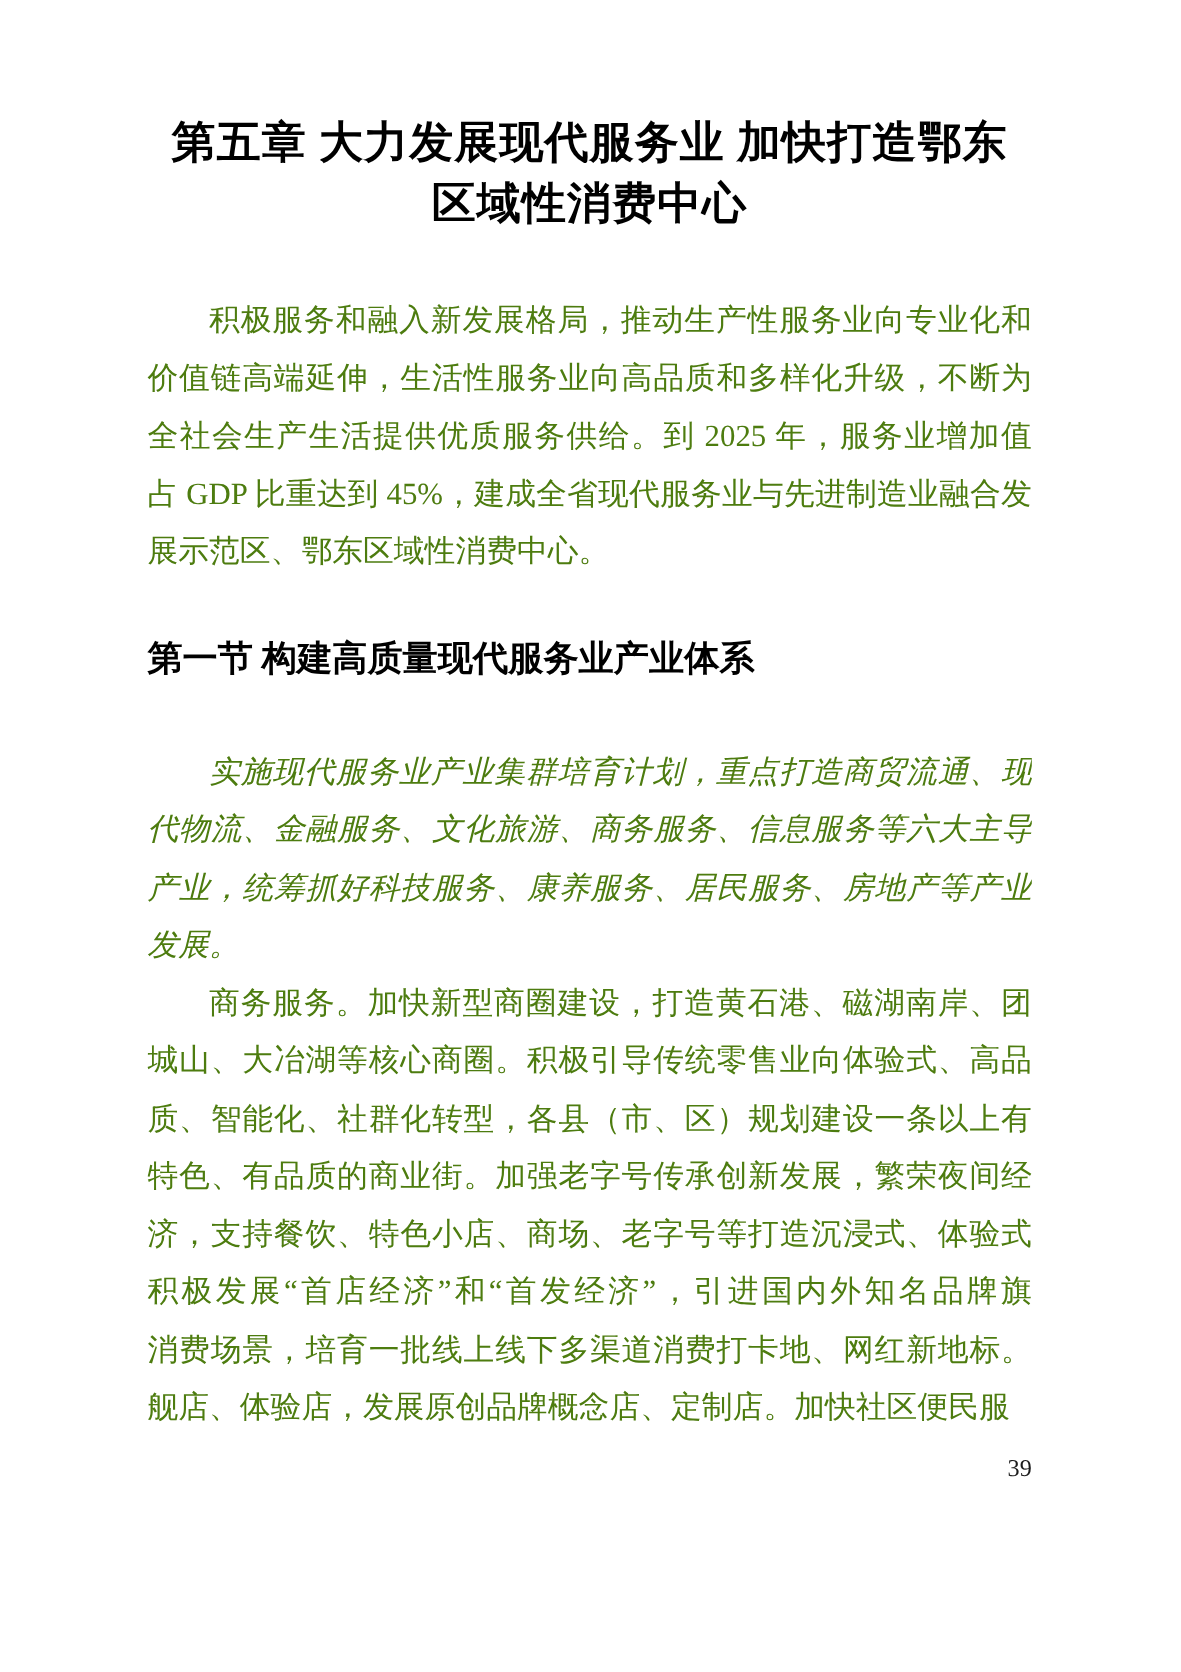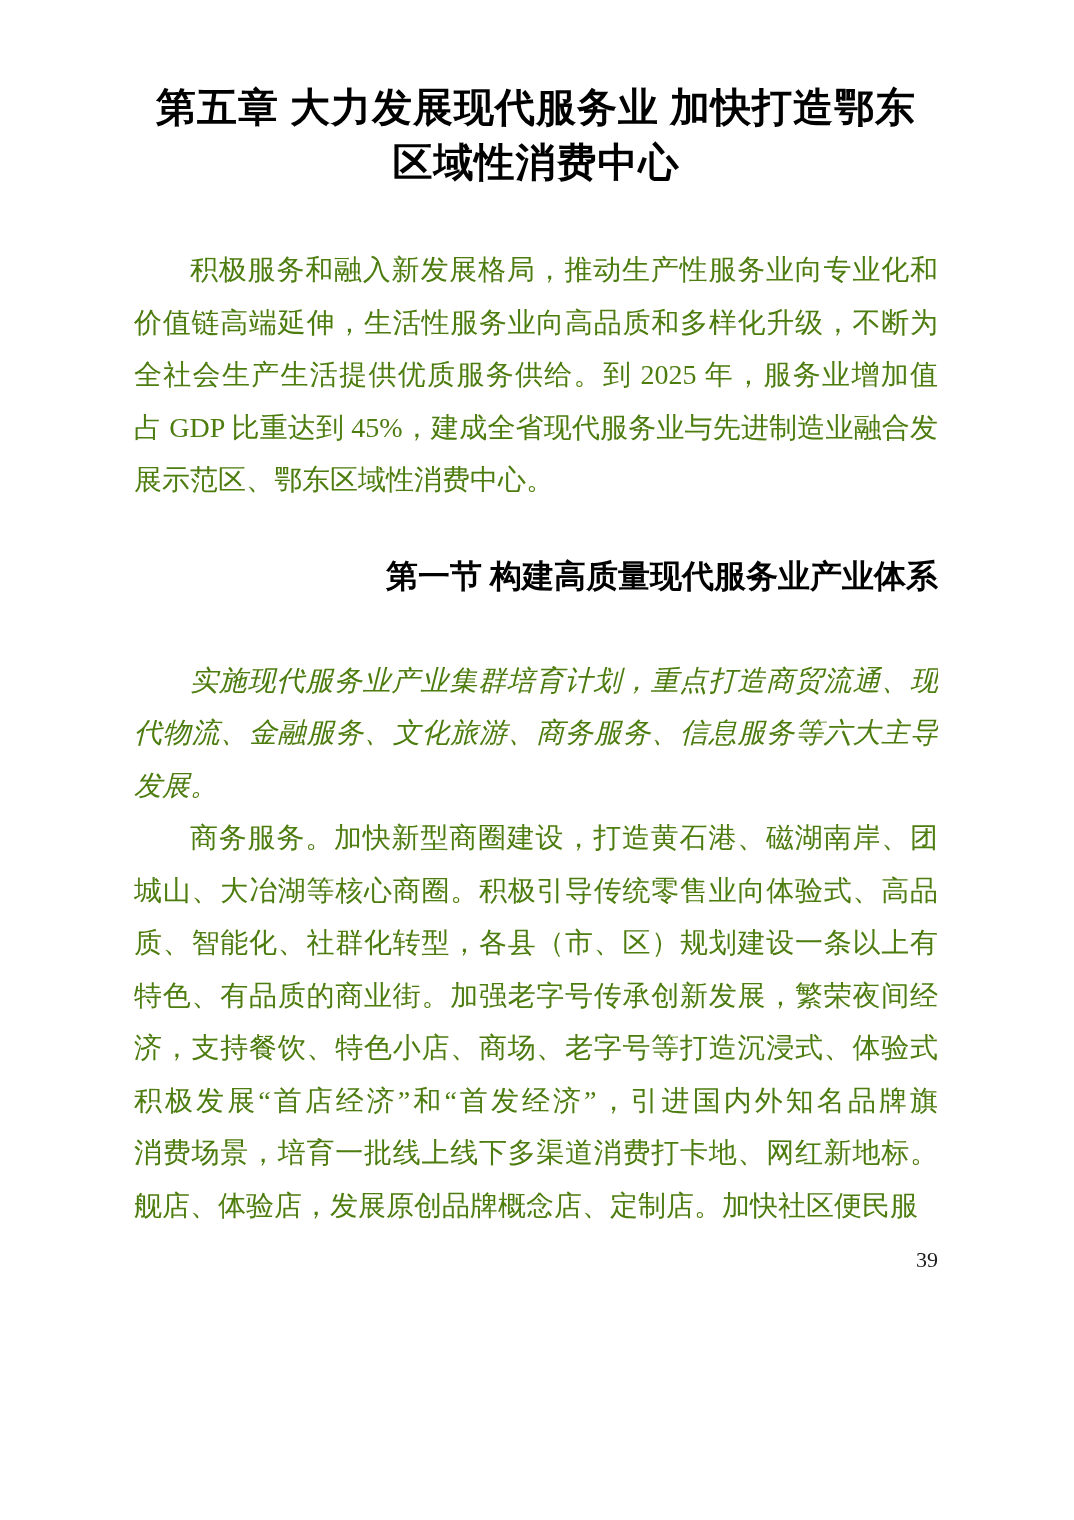--- a/index.html
+++ b/index.html
@@ -7,21 +7,21 @@
     padding: 0;
     background: #ffffff;
   }
   .page {
     width: 1074px;
     height: 1520px;
     background: #ffffff;
     color: #000000;
     font-family: "Liberation Serif", "DejaVu Serif", serif;
     box-sizing: border-box;
-    padding: 80px 136px 0 134px;
+    padding: 102px 136px 0 134px;
     overflow: hidden;
     position: relative;
   }
   .chapter-title {
     margin: 0;
     font-size: 40px;
     line-height: 55px;
     font-weight: bold;
     text-align: center;
     color: #000000;
@@ -47,21 +47,21 @@
   }
   .para .line.last {
     text-align-last: left;
   }
   .p1 { margin-top: 54px; }
   .section-title {
     margin: 48px 0 0 0;
     font-size: 32px;
     line-height: 42px;
     font-weight: bold;
-    text-align: right;
+    text-align: left;
     color: #000000;
   }
   .p2 { margin-top: 58px; font-style: italic; }
   .p3 { margin-top: 0; }
   .page-number {
     margin-top: 16px;
     text-align: right;
     font-size: 22px;
     line-height: 24px;
     color: #1c1c1c;
@@ -83,20 +83,21 @@
     <div class="line">全社会生产生活提供优质服务供给。到 2025 年，服务业增加值</div>
     <div class="line">占 GDP 比重达到 45%，建成全省现代服务业与先进制造业融合发</div>
     <div class="line last">展示范区、鄂东区域性消费中心。</div>
   </div>
 
   <h2 class="section-title">第一节 构建高质量现代服务业产业体系</h2>
 
   <div class="para p2">
     <div class="line first">实施现代服务业产业集群培育计划，重点打造商贸流通、现</div>
     <div class="line">代物流、金融服务、文化旅游、商务服务、信息服务等六大主导</div>
+    <div class="line">产业，统筹抓好科技服务、康养服务、居民服务、房地产等产业</div>
     <div class="line last">发展。</div>
   </div>
 
   <div class="para p3">
     <div class="line first">商务服务。加快新型商圈建设，打造黄石港、磁湖南岸、团</div>
     <div class="line">城山、大冶湖等核心商圈。积极引导传统零售业向体验式、高品</div>
     <div class="line">质、智能化、社群化转型，各县（市、区）规划建设一条以上有</div>
     <div class="line">特色、有品质的商业街。加强老字号传承创新发展，繁荣夜间经</div>
     <div class="line">济，支持餐饮、特色小店、商场、老字号等打造沉浸式、体验式</div>
     <div class="line">积极发展“首店经济”和“首发经济”，引进国内外知名品牌旗</div>

